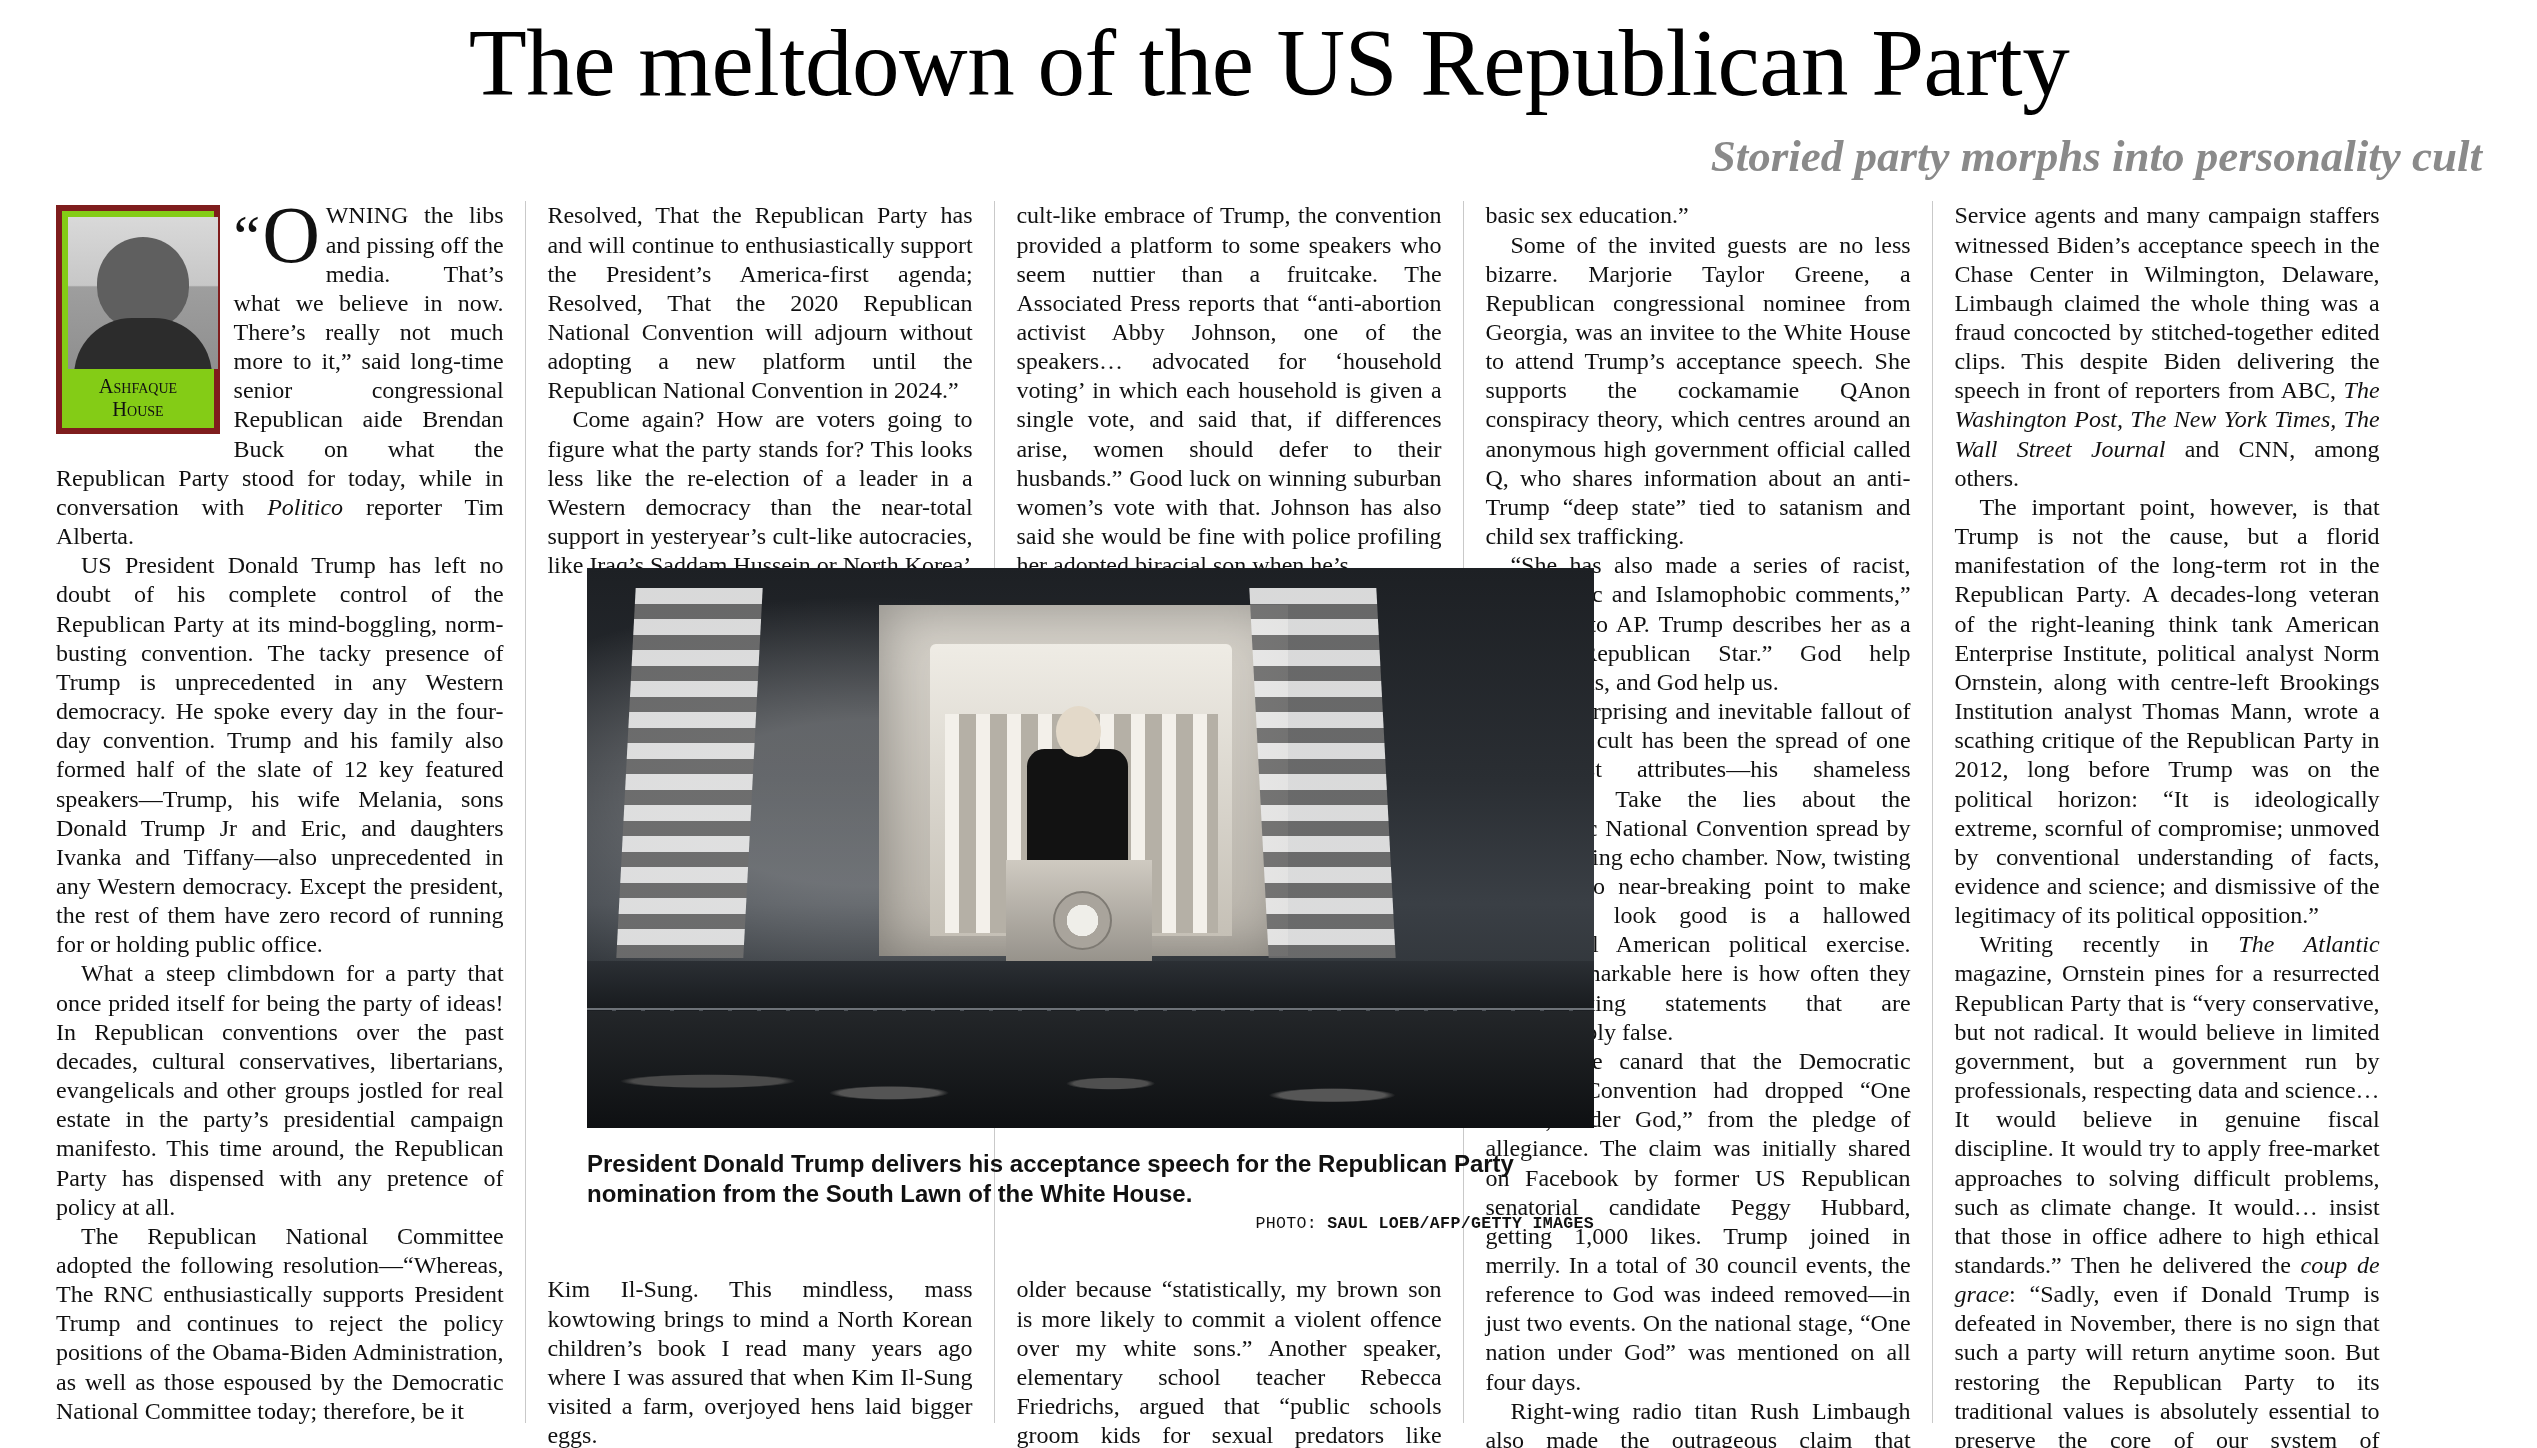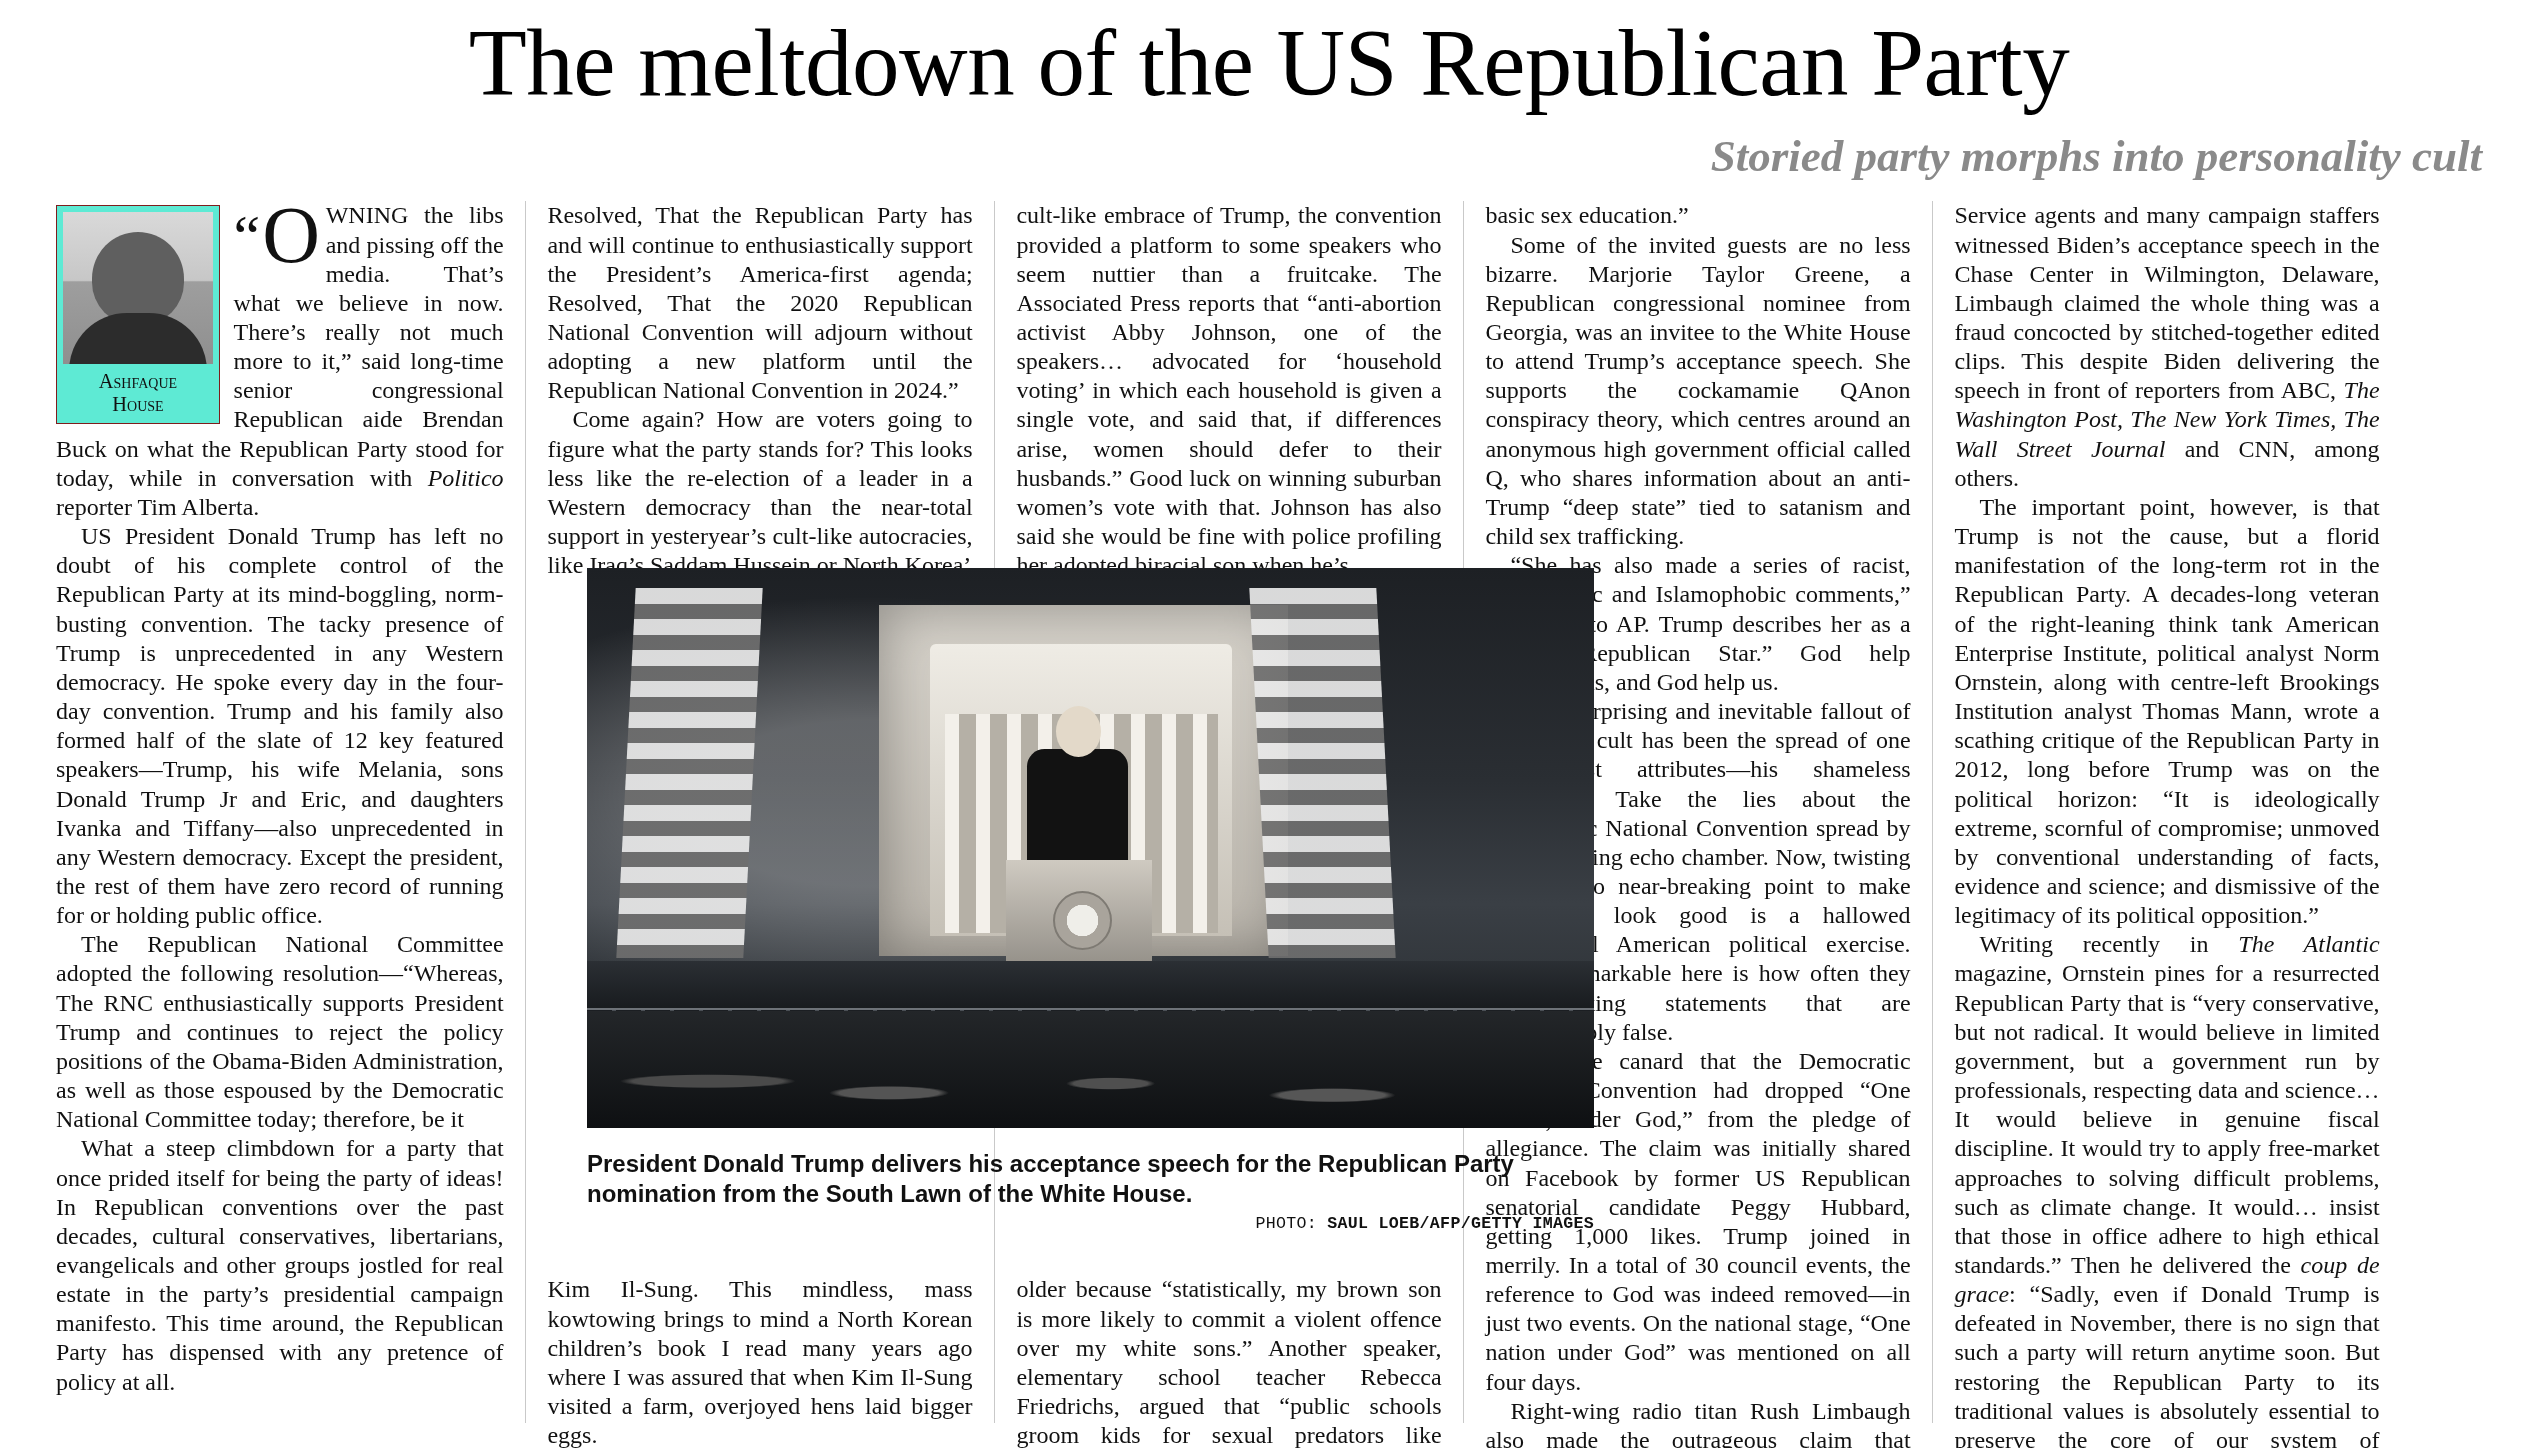--- a/index.html
+++ b/index.html
@@ -67,23 +67,23 @@
   .col p.noindent {
     text-indent: 0;
   }
   
   .mug {
     float: left;
     width: 164px;
     margin: 3.9px 13.6px 1.9px 0;
   }
   .mug .frame {
-    border: 1px solid #7f1d1d;
+    border: 6px solid #7f1d1d;
     padding: 5.8px 5.8px 1.9px 5.8px;
-    background: #5eead4;
+    background: #84cc16;
   }
   .mug .photo {
     width: 150px;
     height: 152px;
     background:
       radial-gradient(circle at 50% 38%, #6c6c6c 0 26%, rgba(0,0,0,0) 27%),
       linear-gradient(to bottom, #d9d9d9 0%, #c7c7c7 45%, #9e9e9e 46%, #8f8f8f 100%);
       position: relative;
     overflow: hidden;
   }
@@ -258,22 +258,22 @@
             <div>Ashfaque</div>
             <div>House</div>
           </div>
         </div>
       </div>
 
       <p class="noindent dropcapwrap">
         <span class="quote-mark">“</span><span class="dropcap">O</span><span>WNING the libs and pissing off the media. That’s what we believe in now. There’s really not much more to it,” said long-time senior congressional Republican aide Brendan Buck on what the Republican Party stood for today, while in conversation with </span><em>Politico</em><span> reporter Tim Alberta.</span>
       </p>
       <p>US President Donald Trump has left no doubt of his complete control of the Republican Party at its mind-boggling, norm-busting convention. The tacky presence of Trump is unprecedented in any Western democracy. He spoke every day in the four-day convention. Trump and his family also formed half of the slate of 12 key featured speakers—Trump, his wife Melania, sons Donald Trump Jr and Eric, and daughters Ivanka and Tiffany—also unprecedented in any Western democracy. Except the president, the rest of them have zero record of running for or holding public office.</p>
+      <p>What a steep climbdown for a party that once prided itself for being the party of ideas! In Republican conventions over the past decades, cultural conservatives, libertarians, evangelicals and other groups jostled for real estate in the party’s presidential campaign manifesto. This time around, the Republican Party has dispensed with any pretence of policy at all.</p>
       <p>The Republican National Committee adopted the following resolution—“Whereas, The RNC enthusiastically supports President Trump and continues to reject the policy positions of the Obama-Biden Administration, as well as those espoused by the Democratic National Committee today; therefore, be it</p>
-      <p>What a steep climbdown for a party that once prided itself for being the party of ideas! In Republican conventions over the past decades, cultural conservatives, libertarians, evangelicals and other groups jostled for real estate in the party’s presidential campaign manifesto. This time around, the Republican Party has dispensed with any pretence of policy at all.</p>
     </div>
 
     <div class="col">
       <p class="noindent">Resolved, That the Republican Party has and will continue to enthusiastically support the President’s America-first agenda; Resolved, That the 2020 Republican National Convention will adjourn without adopting a new platform until the Republican National Convention in 2024.”</p>
       <p>Come again? How are voters going to figure what the party stands for? This looks less like the re-election of a leader in a Western democracy than the near-total support in yesteryear’s cult-like autocracies, like Iraq’s Saddam Hussein or North Korea’</p>
       <div class="spacer-img"></div>
       <div class="spacer-cap"></div>
       <p class="noindent">Kim Il-Sung. This mindless, mass kowtowing brings to mind a North Korean children’s book I read many years ago where I was assured that when Kim Il-Sung visited a farm, overjoyed hens laid bigger eggs.</p>
       <p>This year’s Republican electoral efforts abound in absurdities. Along with the</p>
     </div>

